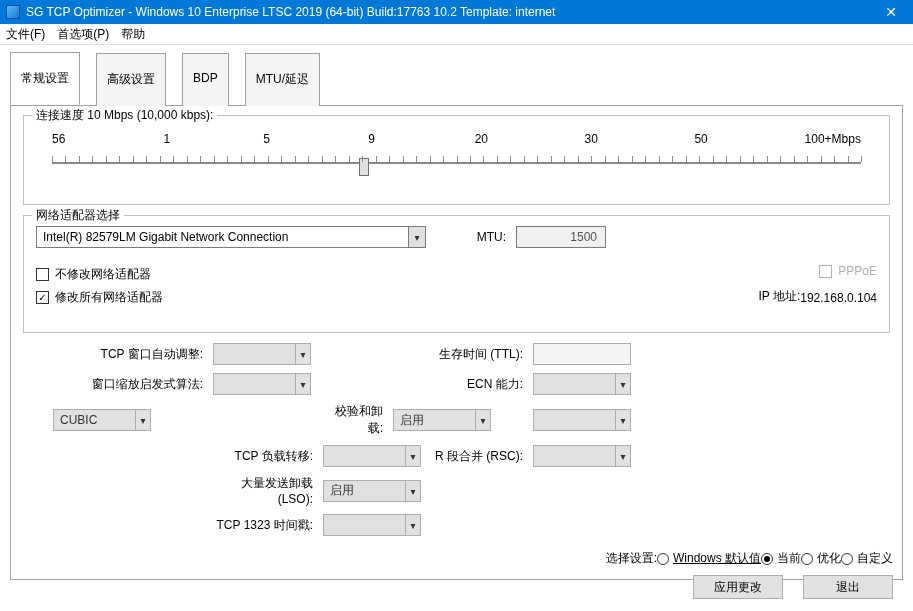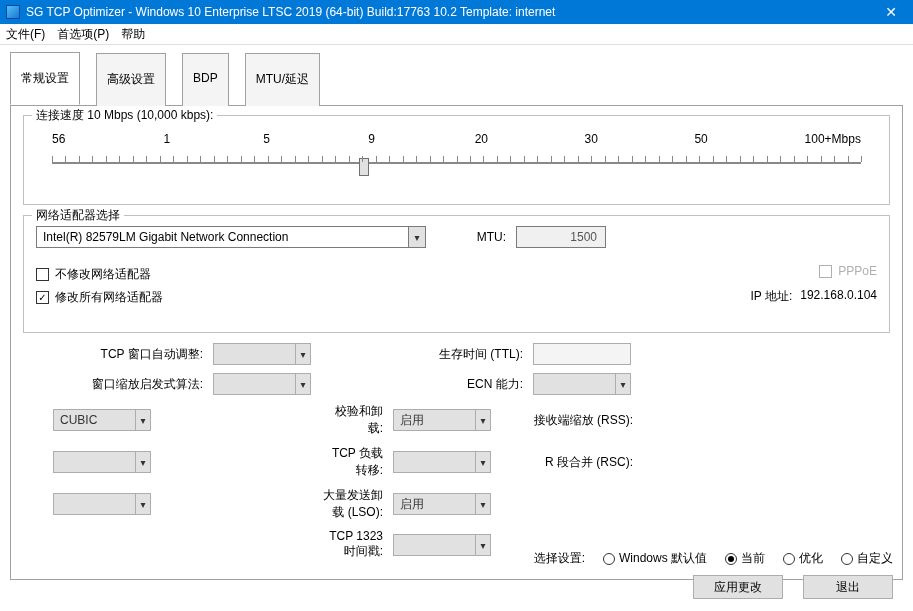--- a/index.html
+++ b/index.html
@@ -28,29 +28,29 @@
 .dropdown input { border: none; padding: 2px 6px; outline: none; background: transparent; }
 .dropdown .dd-btn { width: 18px; height: 100%; border-left: 1px solid #7a7a7a; background: #e1e1e1; display: flex; align-items: center; justify-content: center; cursor: pointer; }
 .mtu-row { display: flex; align-items: center; gap: 10px; }
 .mtu-row label { width: 40px; text-align: right; }
 .mtu-input { width: 90px; height: 22px; border: 1px solid #7a7a7a; background: #f0f0f0; text-align: right; padding-right: 8px; color: #555; }
 .check-row { display: flex; align-items: center; margin-top: 10px; gap: 6px; }
 .checkbox { width: 13px; height: 13px; border: 1px solid #333; display: inline-flex; align-items: center; justify-content: center; font-size: 10px; }
 .checkbox.disabled { border-color: #b0b0b0; color: #b0b0b0; }
 .adapter-bottom { display: flex; justify-content: space-between; margin-top: 8px; }
 .adapter-left { display: flex; flex-direction: column; gap: 6px; }
-.ip-row { display: flex; align-items: flex-start; gap: 8px; }
+.ip-row { display: flex; align-items: flex-end; }
 .settings-grid { display: grid; grid-template-columns: 150px 100px 60px 130px 100px; column-gap: 10px; row-gap: 8px; align-items: center; margin-left: 30px; margin-top: 4px; }
 .settings-grid .lbl { text-align: right; color: #000; }
 .combo { display: inline-flex; align-items: center; border: 1px solid #adadad; background: #e1e1e1; height: 22px; width: 98px; }
 .combo input { border: none; padding: 2px 6px; outline: none; background: transparent; width: 100%; color: #333; }
 .combo .dd-btn { width: 18px; height: 100%; border-left: 1px solid #adadad; display: flex; align-items: center; justify-content: center; cursor: pointer; }
 .textbox { width: 98px; height: 22px; border: 1px solid #adadad; background: #f4f4f4; padding: 2px 6px; }
 .footer { position: absolute; bottom: 12px; right: 20px; left: 20px; }
-.radio-row { display: flex; align-items: center; justify-content: flex-end; gap: 18px; margin-bottom: 8px; }
+.radio-row { display: flex; align-items: center; justify-content: flex-end; margin-bottom: 8px; }
 .radio { width: 12px; height: 12px; border: 1px solid #333; border-radius: 50%; display: inline-flex; align-items: center; justify-content: center; }
 .radio.checked::after { content: ""; width: 6px; height: 6px; background: #000; border-radius: 50%; }
 .radio-item { display: flex; align-items: center; gap: 4px; cursor: pointer; }
 .button-row { display: flex; justify-content: flex-end; gap: 20px; }
 .btn { min-width: 90px; height: 24px; border: 1px solid #adadad; background: #e1e1e1; cursor: pointer; padding: 0 12px; }
 .chevron-down::before { content: "▾"; font-size: 10px; color: #333; }
 .pppoe-row { display: flex; align-items: center; gap: 6px; color: #b0b0b0; }
 .spacer { }
 </style>
 </head>
@@ -233,21 +233,20 @@
         </div>
       <span class="spacer"></span>
       <span class="lbl">校验和卸载:</span>
       <div class="combo">
           <input readonly="" value="启用" style="">
           <span class="dd-btn">
             <span class="chevron-down"></span>
           </span>
         </div>
 
-      <span class="lbl">接收端缩放 (RSS):</span>
       <div class="combo">
           <input readonly="" style="">
           <span class="dd-btn">
             <span class="chevron-down"></span>
           </span>
         </div>
       <span class="spacer"></span>
       <span class="lbl">TCP 负载转移:</span>
       <div class="combo">
           <input readonly="" style="">
@@ -282,21 +281,21 @@
             <span class="chevron-down"></span>
           </span>
         </div>
     </div>
 
     <div class="footer">
       <div class="radio-row">
         <span>选择设置:</span>
         <div class="radio-item">
             <span class="radio"></span>
-            <span style="">Windows 默认值</span>
+            <span style="text-decoration:underline">Windows 默认值</span>
           </div>
         <div class="radio-item">
             <span class="radio checked"></span>
             <span>当前</span>
           </div>
         <div class="radio-item">
             <span class="radio"></span>
             <span>优化</span>
           </div>
         <div class="radio-item">

